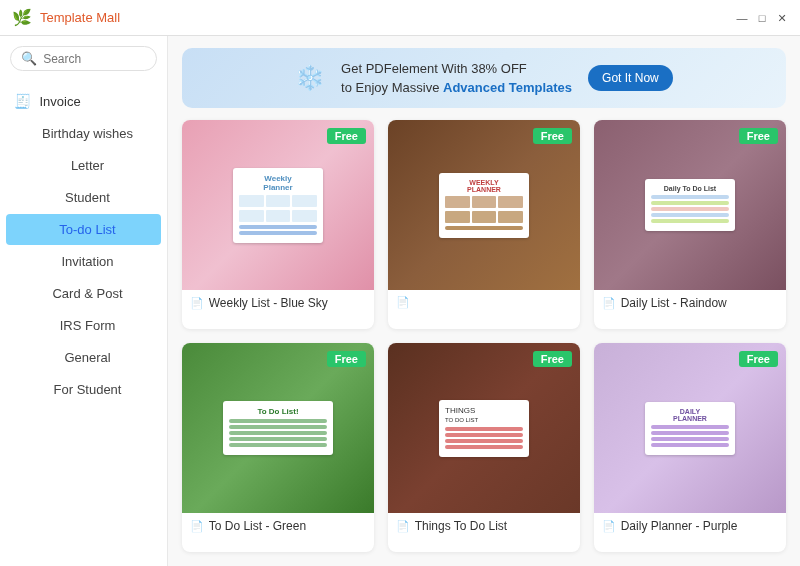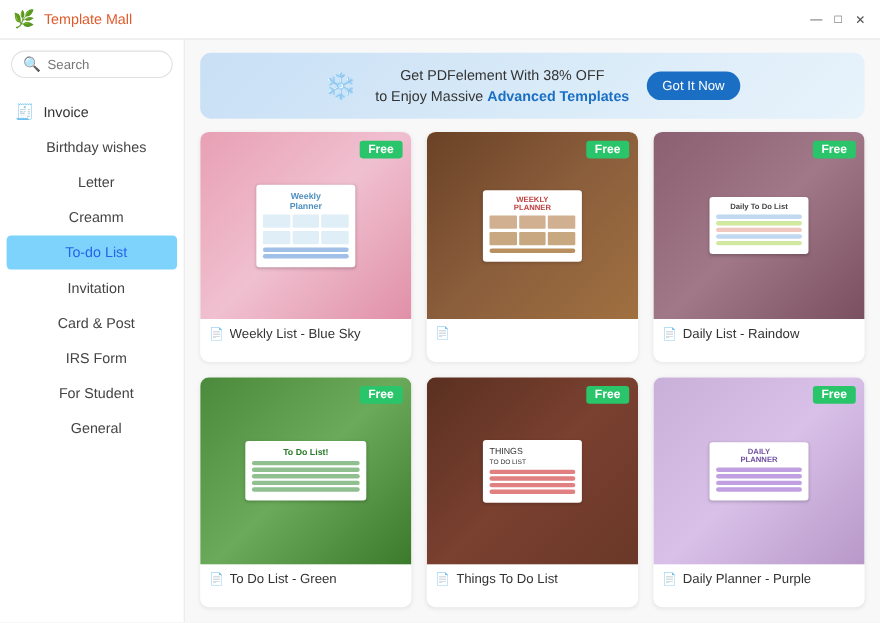--- a/index.html
+++ b/index.html
@@ -51,21 +51,21 @@
 
     
     .content { flex: 1; display: flex; flex-direction: column; overflow: hidden; background: #f8f8f8; }
 
     
     .banner {
       margin: 12px 14px 8px; background: linear-gradient(135deg, #c8dff5 0%, #d8eaf8 50%, #e8f3fb 100%);
       border-radius: 10px; padding: 10px 16px; display: flex; align-items: center;
       justify-content: center; gap: 16px; flex-shrink: 0; height: 60px;
     }
-    .banner-text { font-size: 13px; color: #333; text-align: center; line-height: 1.5; }
+    .banner-text { font-size: 13px; color: #333; line-height: 1.5; }
     .banner-text .highlight2 { color: #1a6fc4; font-weight: 600; }
     .banner-btn {
       background: #1a6fc4; color: white; border: none; border-radius: 16px;
       padding: 6px 14px; font-size: 12px; cursor: pointer; white-space: nowrap; font-weight: 500;
     }
     .banner-decoration { color: #a0c4e8; font-size: 24px; }
 
     
     .template-grid {
       flex: 1; overflow-y: auto; padding: 4px 14px 14px;
@@ -128,39 +128,39 @@
         <span class="nav-icon">🧾</span>
         <span>Invoice</span>
       </div>
       <div class="nav-item">
         <span>Birthday wishes</span>
       </div>
       <div class="nav-item">
         <span>Letter</span>
       </div>
       <div class="nav-item">
-        <span>Creamm</span>
+        <span>Student</span>
       </div>
       <div class="nav-item active">
         <span>To-do List</span>
       </div>
       <div class="nav-item">
         <span>Invitation</span>
       </div>
       <div class="nav-item">
         <span>Card &amp; Post</span>
       </div>
       <div class="nav-item">
         <span>IRS Form</span>
       </div>
       <div class="nav-item">
+        <span>General</span>
+      </div>
+      <div class="nav-item">
         <span>For Student</span>
-      </div>
-      <div class="nav-item">
-        <span>General</span>
       </div>
     </div>
   </div>
 
   <div class="content">
 
     <div class="banner">
       <span class="banner-decoration">❄️</span>
       <div class="banner-text">
         <span>Get PDFelement With 38% OFF</span><br>

